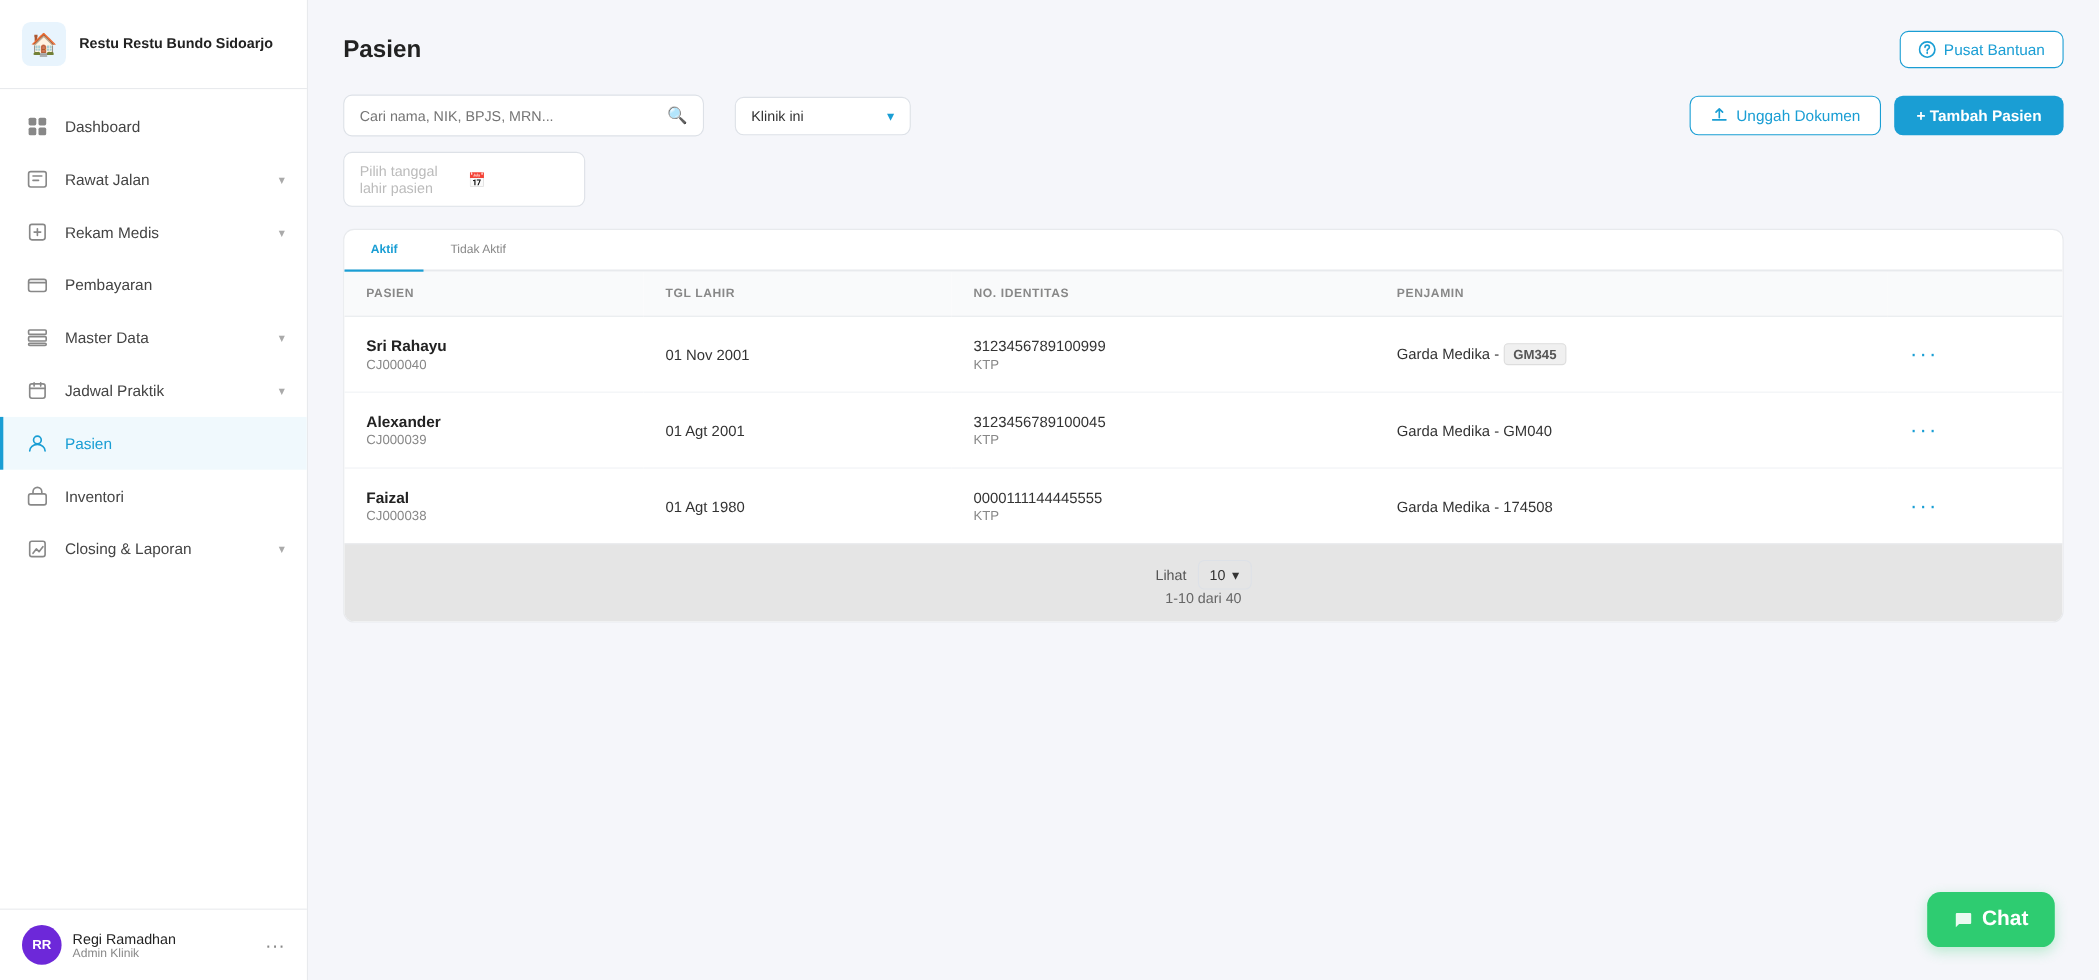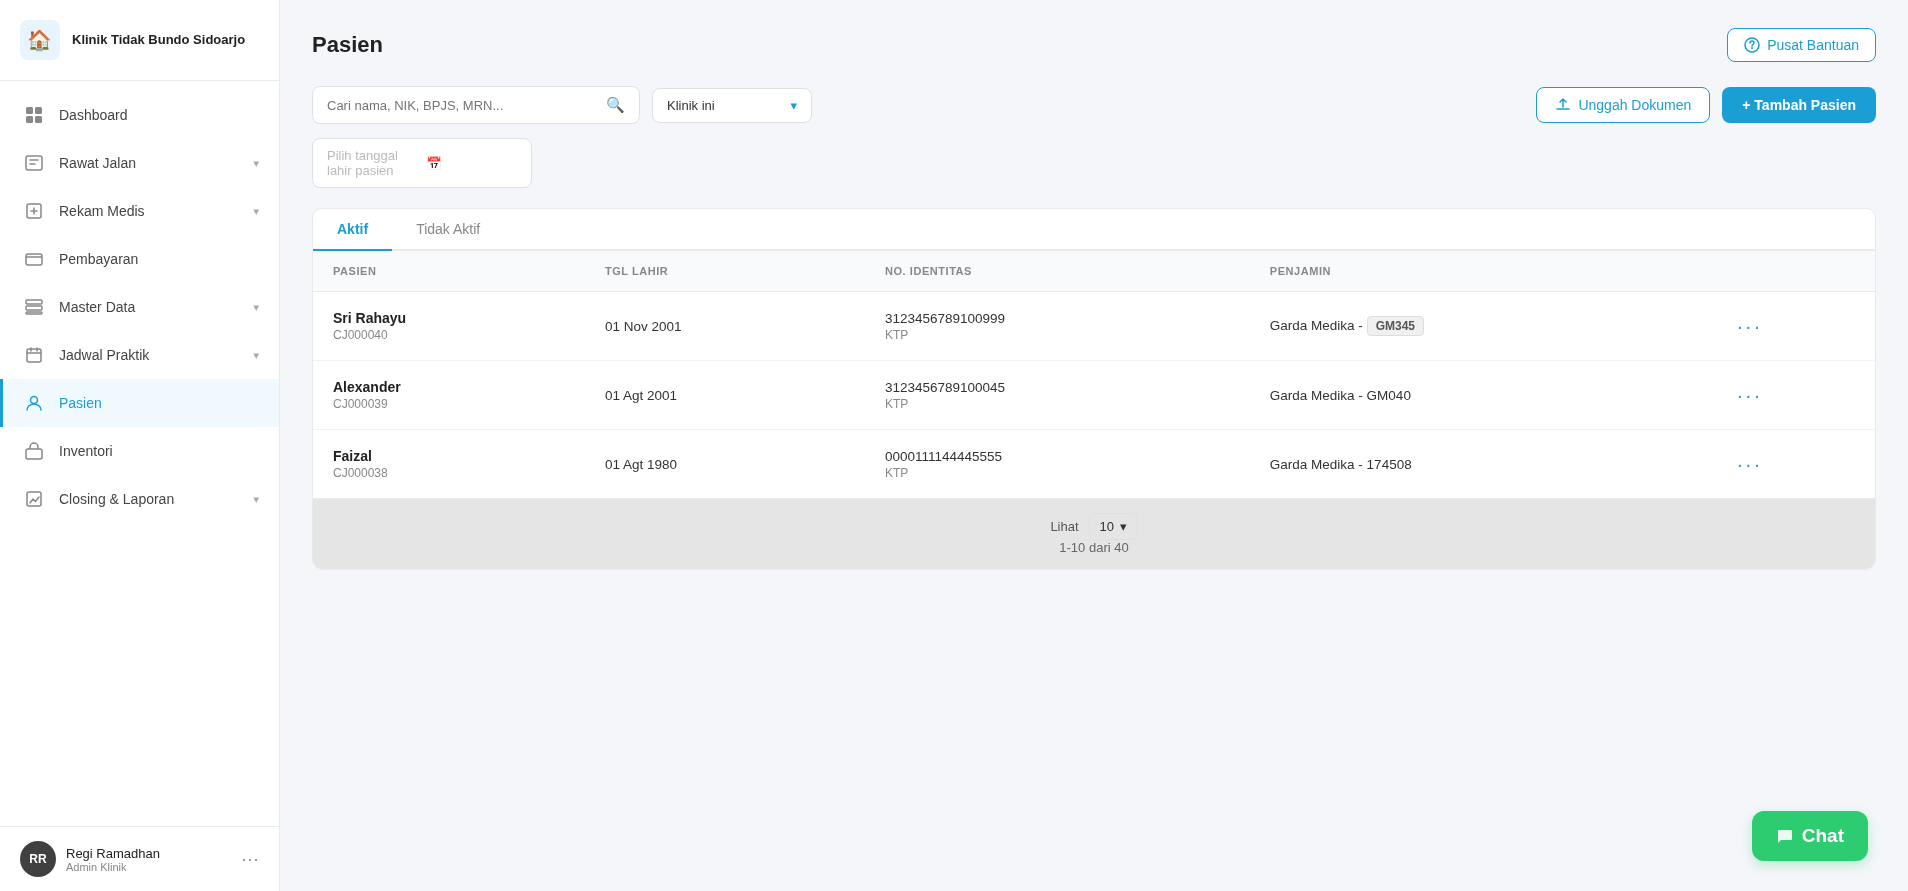--- a/index.html
+++ b/index.html
@@ -159,20 +159,21 @@
       align-items: center;
       border: 1.5px solid #dde1e7;
       border-radius: 8px;
       padding: 9px 14px;
       gap: 8px;
       background: #fff;
       cursor: pointer;
       font-size: 13px;
       color: #333;
       min-width: 160px;
+      margin-left: 16px;
     }
     .dropdown-box .dd-icon { color: #1a9ed4; margin-left: auto; }
     .action-buttons {
       margin-left: auto;
       display: flex;
       gap: 12px;
       align-items: center;
     }
     .upload-btn {
       display: flex;
@@ -221,21 +222,21 @@
 
     
     .tabs-row {
       display: flex;
       gap: 0;
       border-bottom: 2px solid #e8eaed;
       margin-bottom: 0;
     }
     .tab {
       padding: 12px 24px;
-      font-size: 14px;
+      font-size: 11px;
       font-weight: 500;
       color: #888;
       cursor: pointer;
       border-bottom: 2.5px solid transparent;
       margin-bottom: -2px;
     }
     .tab.active {
       color: #1a9ed4;
       border-bottom-color: #1a9ed4;
       font-weight: 600;
@@ -359,21 +360,21 @@
     .scrollbar-thin::-webkit-scrollbar { width: 6px; }
     .scrollbar-thin::-webkit-scrollbar-track { background: #f1f1f1; }
     .scrollbar-thin::-webkit-scrollbar-thumb { background: #ccc; border-radius: 3px; }
   </style>
 </head>
 <body>
 
 <aside class="sidebar">
   <div class="sidebar-brand">
     <div class="sidebar-brand-icon">🏠</div>
-    <div class="sidebar-brand-text">Klinik Tidak Bundo Sidoarjo</div>
+    <div class="sidebar-brand-text">Restu Restu Bundo Sidoarjo</div>
   </div>
 
   <nav class="sidebar-nav scrollbar-thin">
     <div class="nav-item">
       <span class="nav-icon">
         <svg width="20" height="20" viewBox="0 0 20 20" fill="none">
             <rect x="2" y="2" width="7" height="7" rx="1.5" fill="#888"></rect>
             <rect x="11" y="2" width="7" height="7" rx="1.5" fill="#888"></rect>
             <rect x="2" y="11" width="7" height="7" rx="1.5" fill="#888"></rect>
             <rect x="11" y="11" width="7" height="7" rx="1.5" fill="#888"></rect>
@@ -455,21 +456,21 @@
             <rect x="3" y="3" width="14" height="14" rx="2" stroke="#888" stroke-width="1.5" fill="none"></rect>
             <path d="M6 14l3-4 2.5 2.5L15 8" stroke="#888" stroke-width="1.5" stroke-linecap="round" stroke-linejoin="round" fill="none"></path>
           </svg>
       </span>
       <span>Closing &amp; Laporan</span>
       <span class="chevron">▾</span>
     </div>
   </nav>
 
   <div class="sidebar-footer">
-    <div class="sidebar-avatar" style="background:#404040; font-size:12px; font-weight:700;">RR</div>
+    <div class="sidebar-avatar" style="background:#6d28d9; font-size:12px; font-weight:700;">RR</div>
     <div class="sidebar-user-info">
       <div class="sidebar-user-name">Regi Ramadhan</div>
       <div class="sidebar-user-role">Admin Klinik</div>
     </div>
     <div class="sidebar-dots">···</div>
   </div>
 </aside>
 
 <main class="main">
   <div class="main-content scrollbar-thin">

